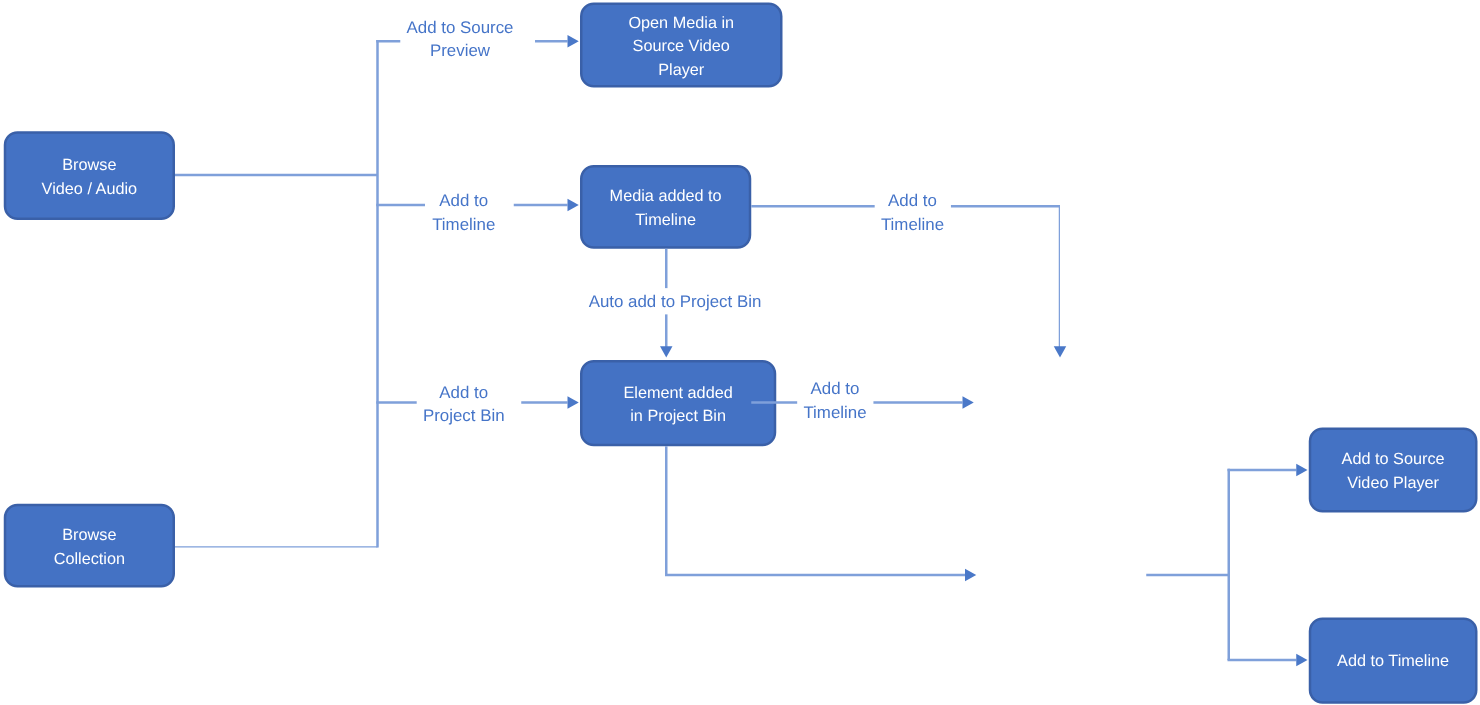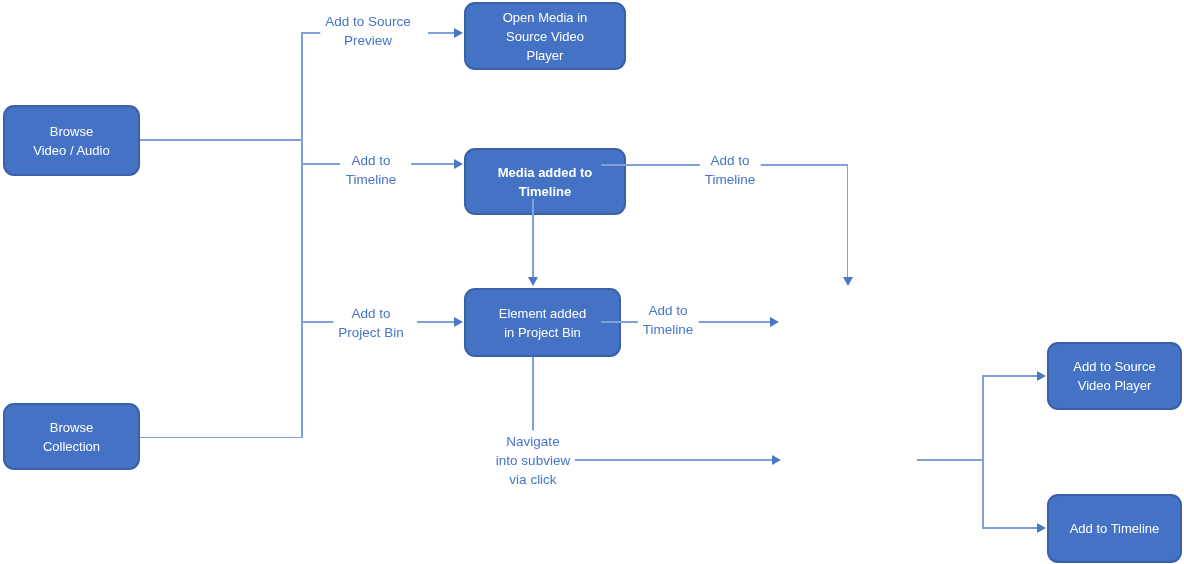--- a/index.html
+++ b/index.html
@@ -70,35 +70,33 @@
   <div class="hl" style="left:982px;top:527px;width:55px;"></div>
   <div class="ar" style="left:1037px;top:523px;"></div>
 
   <div class="node" style="left: 3px; top: 105px; width: 137px; height: 71px;"><span>Browse
 Video / Audio</span></div>
   <div class="node" style="left: 3px; top: 403px; width: 137px; height: 67px;"><span>Browse
 Collection</span></div>
   <div class="node" style="left: 464px; top: 2px; width: 162px; height: 68px;"><span>Open Media in
 Source Video
 Player</span></div>
-  <div class="node" style="left: 464px; top: 148px; width: 162px; height: 67px; font-weight: bold;"><span>Media added to
+  <div class="node" style="left: 464px; top: 132px; width: 137px; height: 67px;"><span>Media added to
 Timeline</span></div>
   <div class="node" style="left: 464px; top: 288px; width: 157px; height: 69px;"><span>Element added
 in Project Bin</span></div>
   <div class="node" style="left: 1047px; top: 342px; width: 135px; height: 68px;"><span>Add to Source
 Video Player</span></div>
   <div class="node" style="left: 1047px; top: 494px; width: 135px; height: 69px;"><span>Add to Timeline</span></div>
 
   <div class="edge-label" style="left: 368px; top: 31px;">Add to Source
 Preview</div>
   <div class="edge-label" style="left: 371px; top: 170px;">Add to
 Timeline</div>
   <div class="edge-label" style="left: 371px; top: 323px;">Add to
 Project Bin</div>
+  <div class="edge-label" style="left: 540px; top: 241px;">Auto add to Project Bin</div>
   <div class="edge-label" style="left: 730px; top: 170px;">Add to
 Timeline</div>
   <div class="edge-label" style="left: 668px; top: 320px;">Add to
 Timeline</div>
-  <div class="edge-label" style="left: 533px; top: 460px;">Navigate
-into subview
-via click</div>
 
 </div>
 
 </body></html>

